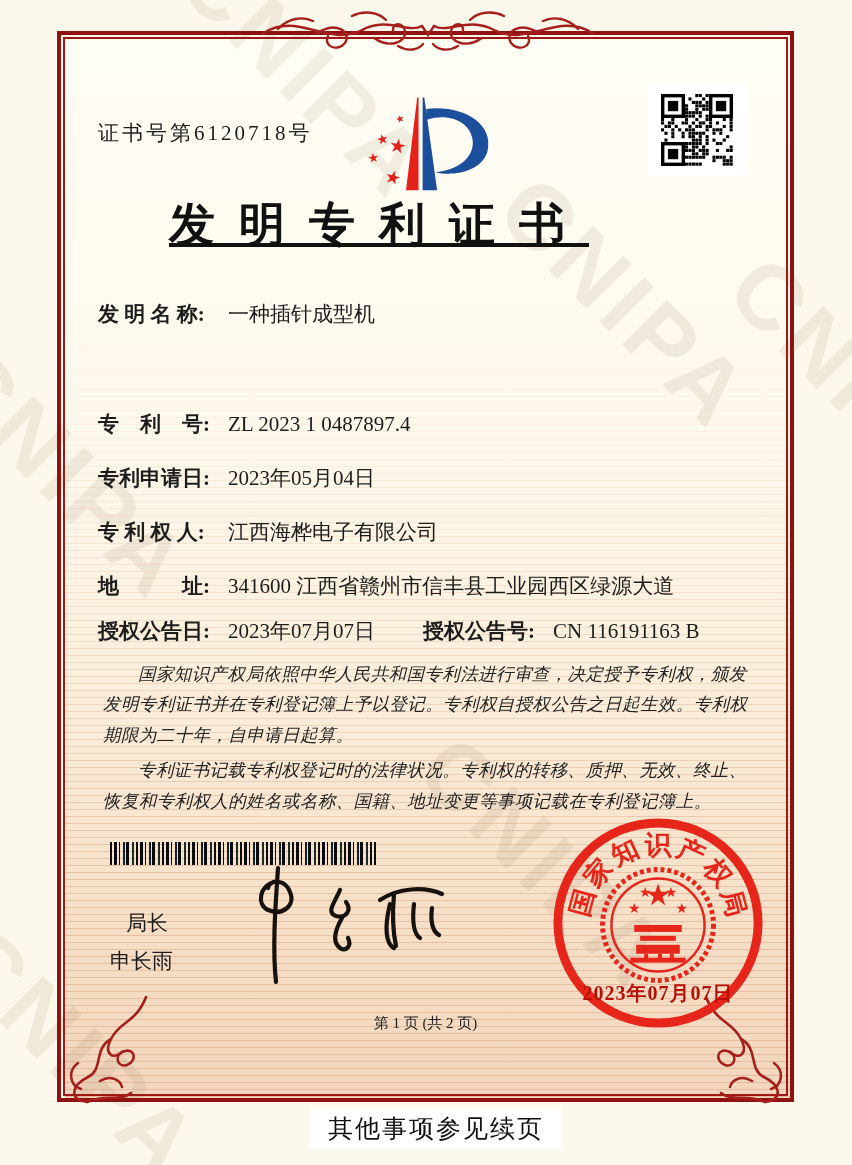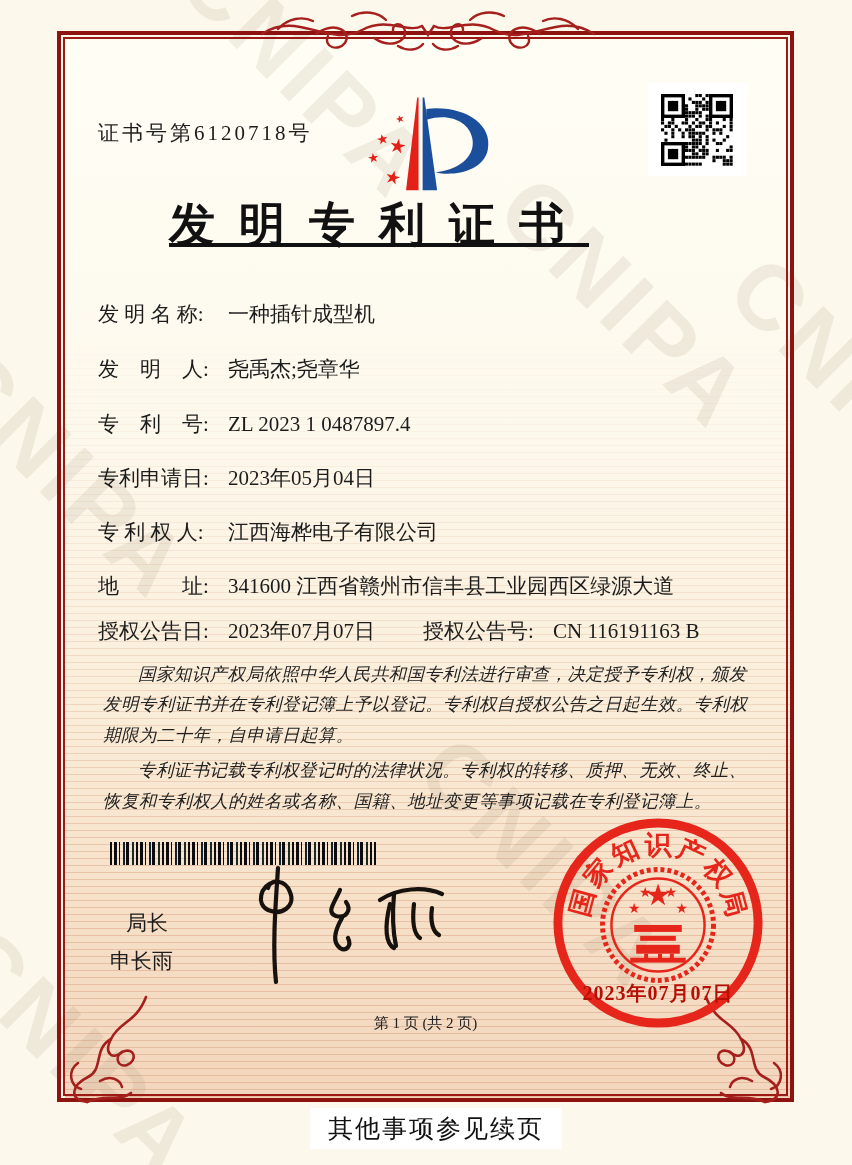--- a/index.html
+++ b/index.html
@@ -31,21 +31,21 @@
   .cert-no{left:98px;top:85px;font-size:21px;letter-spacing:3px;margin-top:34px;}
 
   .logo{left:352px;top:86px;width:152px;height:114px;}
   .qr-box{left:648px;top:83px;width:99px;height:93px;background:#ffffff;}
   .qr-box svg{position:absolute;left:13px;top:11px;}
 
   .title{left:57px;top:194px;width:620px;text-align:center;font-size:46px;font-weight:bold;
          letter-spacing:24px;text-indent:24px;color:#111;text-decoration:underline;}
 
   .row{left:98px;font-size:21px;white-space:nowrap;}
-  .row .lbl{display:inline-block;min-width:118px;}
+  .row .lbl{display:inline-block;min-width:118px;font-weight:bold;}
   .row .val{margin-left:12px;}
   .row2{position:absolute;left:325px;top:0;white-space:nowrap;}
 
   .paras{left:95px;top:659px;width:667px;font-size:17.5px;line-height:1.74;
          font-style:italic;color:#222;letter-spacing:0.4px;}
   .paras p{margin:0 0 5px 8px;text-indent:2em;}
 
   .barcode{left:110px;top:842px;width:266px;height:23px;
      background:repeating-linear-gradient(90deg,
        #0c0c10 0 2px,transparent 2px 4px,
@@ -297,23 +297,20 @@
           <rect x="6.9" y="54.9" width="10.3" height="10.3"></rect>
       </g>
     </svg>
   </div>
 
   <div class="content title">发明专利证书</div>
 
   <div class="content row" style="top:300px">
     <span class="lbl">发 明 名 称:</span><span class="val">一种插针成型机</span>
   </div>
-  <div class="content row" style="top:355px">
-    <span class="lbl">发　明　人:</span><span class="val">尧禹杰;尧章华</span>
-  </div>
   <div class="content row" style="top:410px">
     <span class="lbl">专　利　号:</span><span class="val">ZL 2023 1 0487897.4</span>
   </div>
   <div class="content row" style="top:464px">
     <span class="lbl">专利申请日:</span><span class="val">2023年05月04日</span>
   </div>
   <div class="content row" style="top:518px">
     <span class="lbl">专 利 权 人:</span><span class="val">江西海桦电子有限公司</span>
   </div>
   <div class="content row" style="top:572px">

